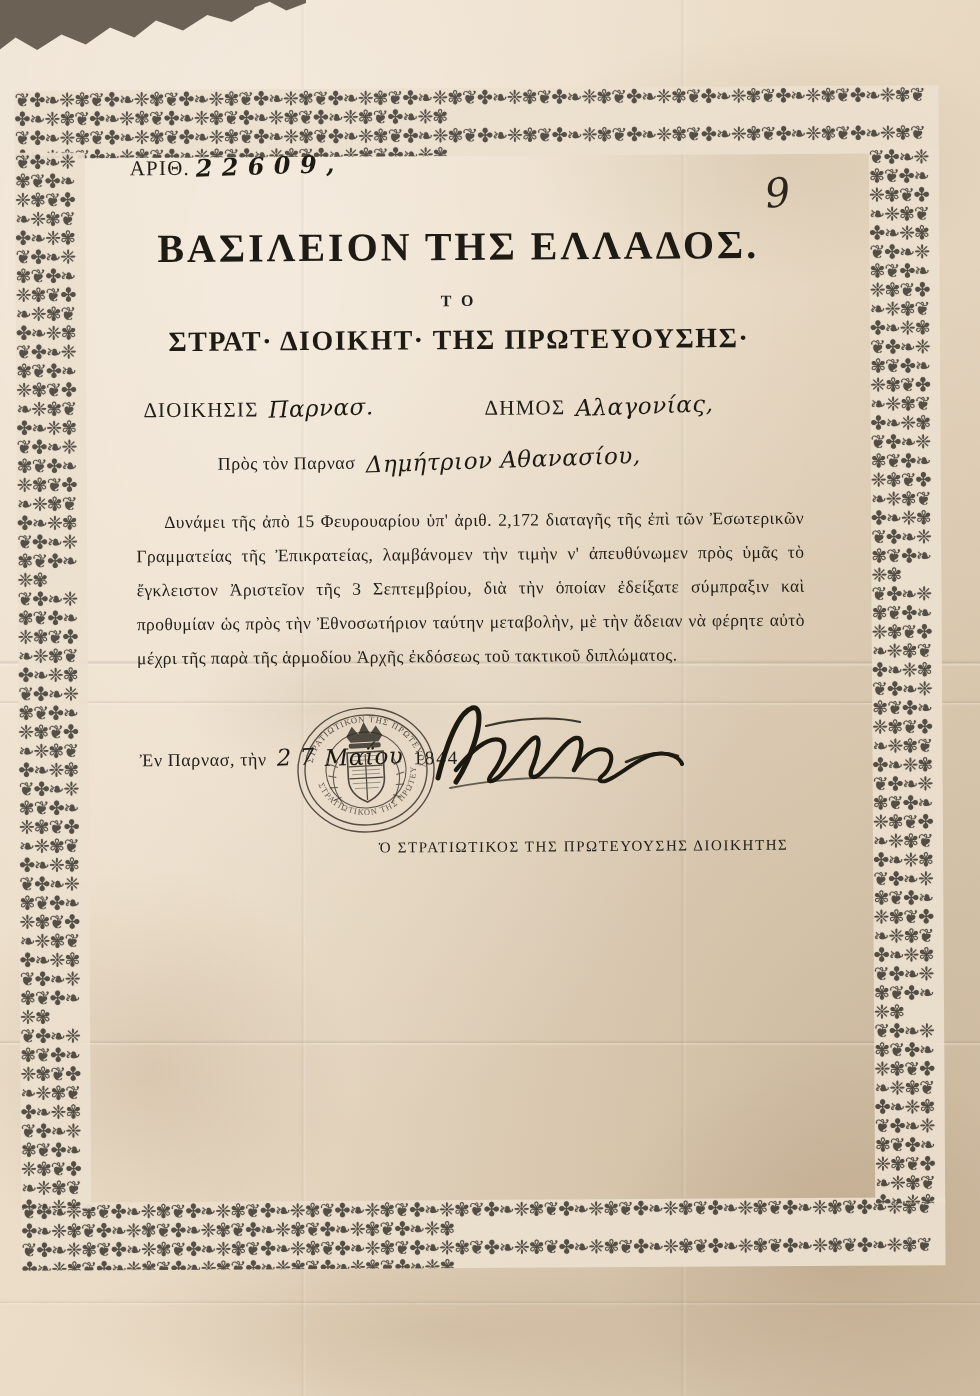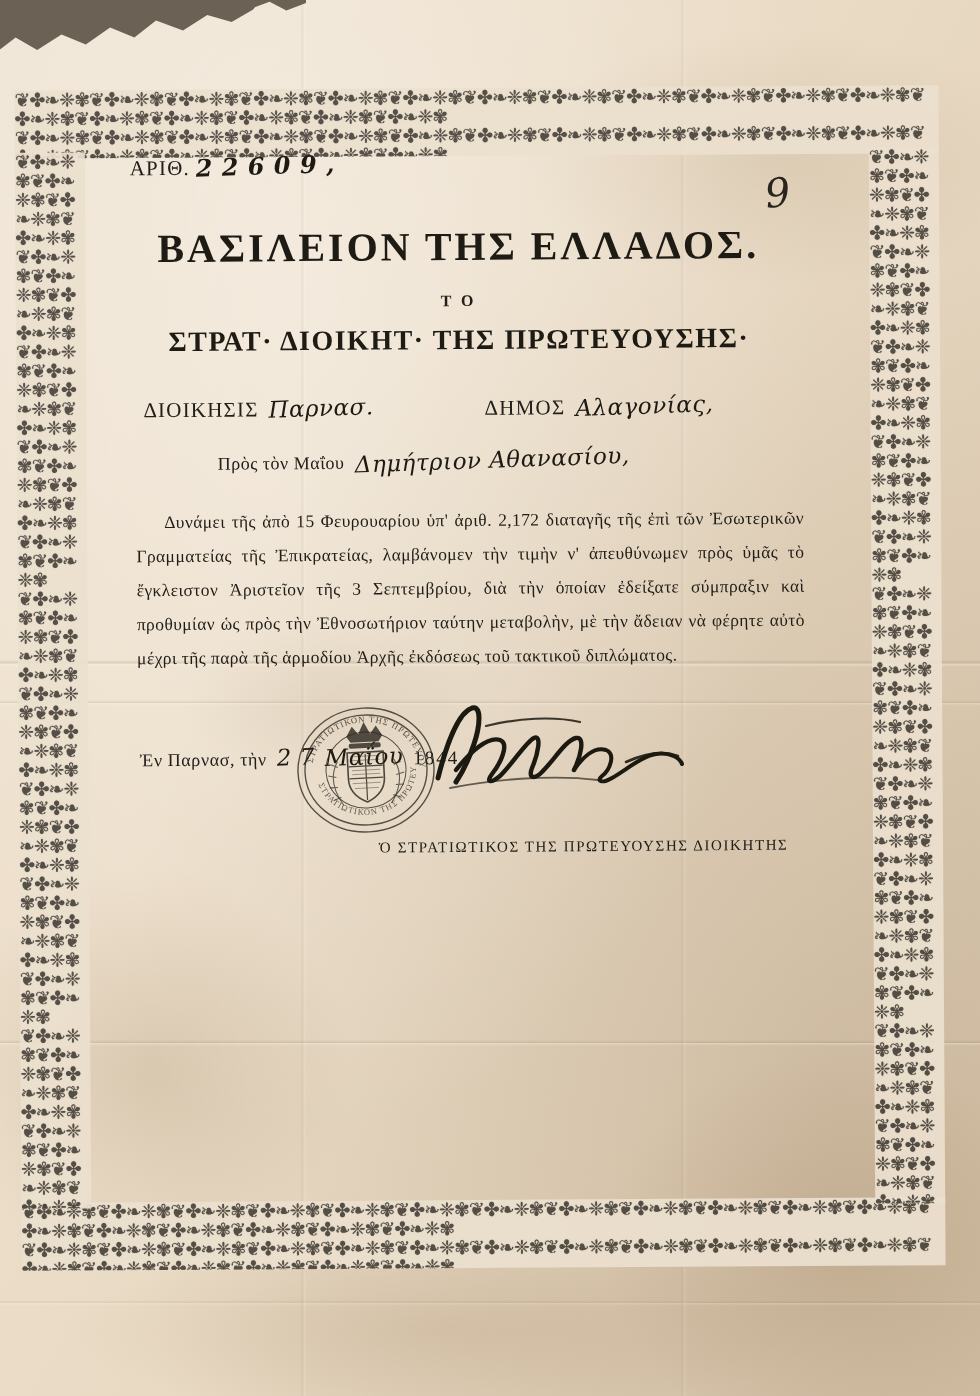--- a/index.html
+++ b/index.html
@@ -319,21 +319,21 @@
         <span class="lbl-small">ΔΙΟΙΚΗΣΙΣ</span>
         <span class="hand hand-big">Παρνασ.</span>
       </div>
       <div class="field right">
         <span class="lbl-small">ΔΗΜΟΣ</span>
         <span class="hand hand-big">Αλαγονίας,</span>
       </div>
     </div>
 
     <div class="row-addressee">
-      <span class="addressee-label">Πρὸς τὸν Μαΐου</span>
+      <span class="addressee-label">Πρὸς τὸν Παρνασ</span>
       <span class="hand hand-big">Δημήτριον Αθανασίου,</span>
     </div>
 
     <div id="body-text">
       <p>Δυνάμει τῆς ἀπὸ 15 Φευρουαρίου ὑπ' ἀριθ. 2,172 διαταγῆς τῆς ἐπὶ τῶν Ἐσωτερικῶν Γραμματείας τῆς Ἐπικρατείας, λαμβάνομεν τὴν τιμὴν ν' ἀπευθύνωμεν πρὸς ὑμᾶς τὸ ἔγκλειστον Ἀριστεῖον τῆς 3 Σεπτεμβρίου, διὰ τὴν ὁποίαν ἐδείξατε σύμπραξιν καὶ προθυμίαν ὡς πρὸς τὴν Ἐθνοσωτήριον ταύτην μεταβολὴν, μὲ τὴν ἄδειαν νὰ φέρητε αὐτὸ μέχρι τῆς παρὰ τῆς ἁρμοδίου Ἀρχῆς ἐκδόσεως τοῦ τακτικοῦ διπλώματος.</p>
     </div>
 
     <div class="row-place">
       <span>Ἐν Παρνασ, τὴν</span>
       <span class="hand hand-big">2 7</span>

